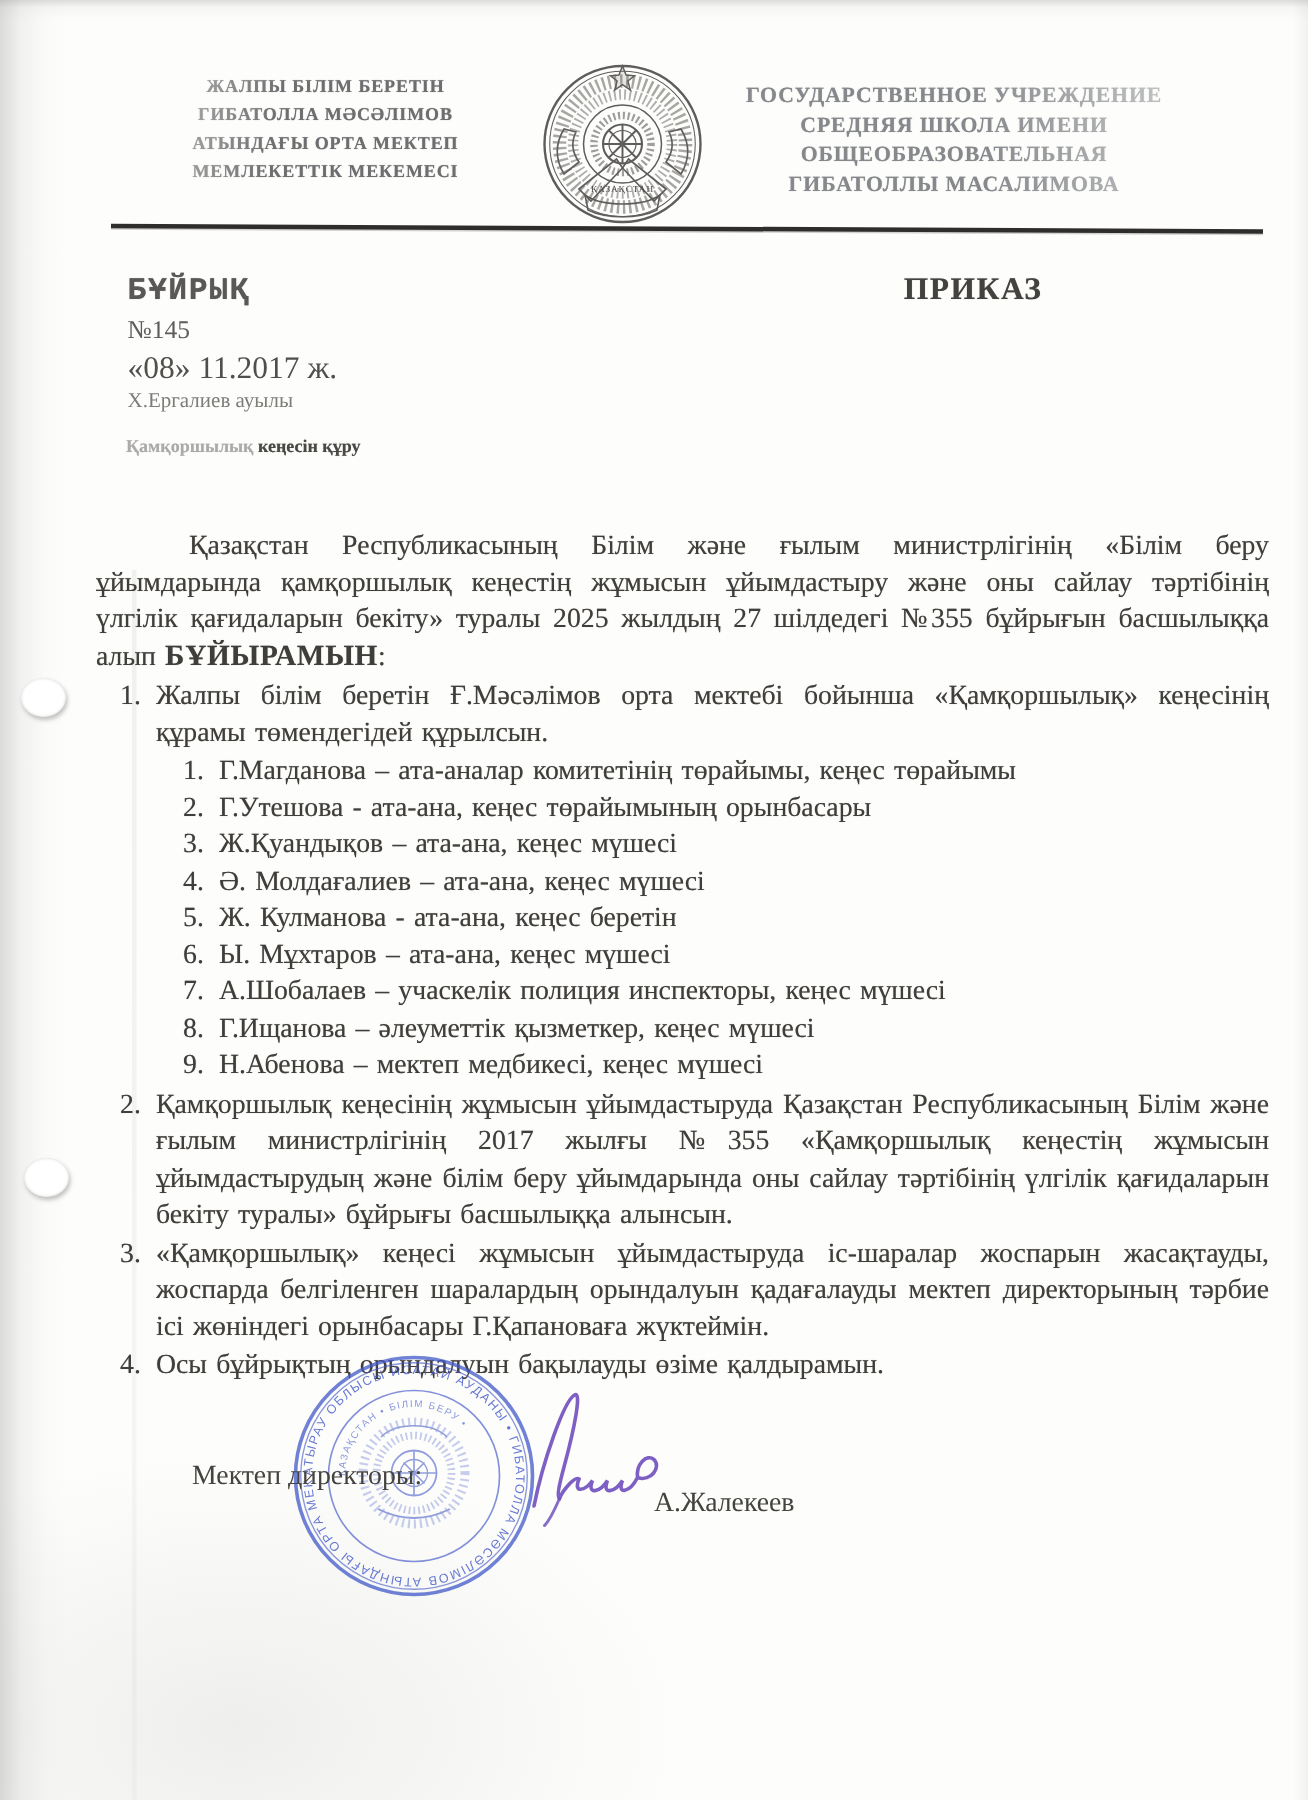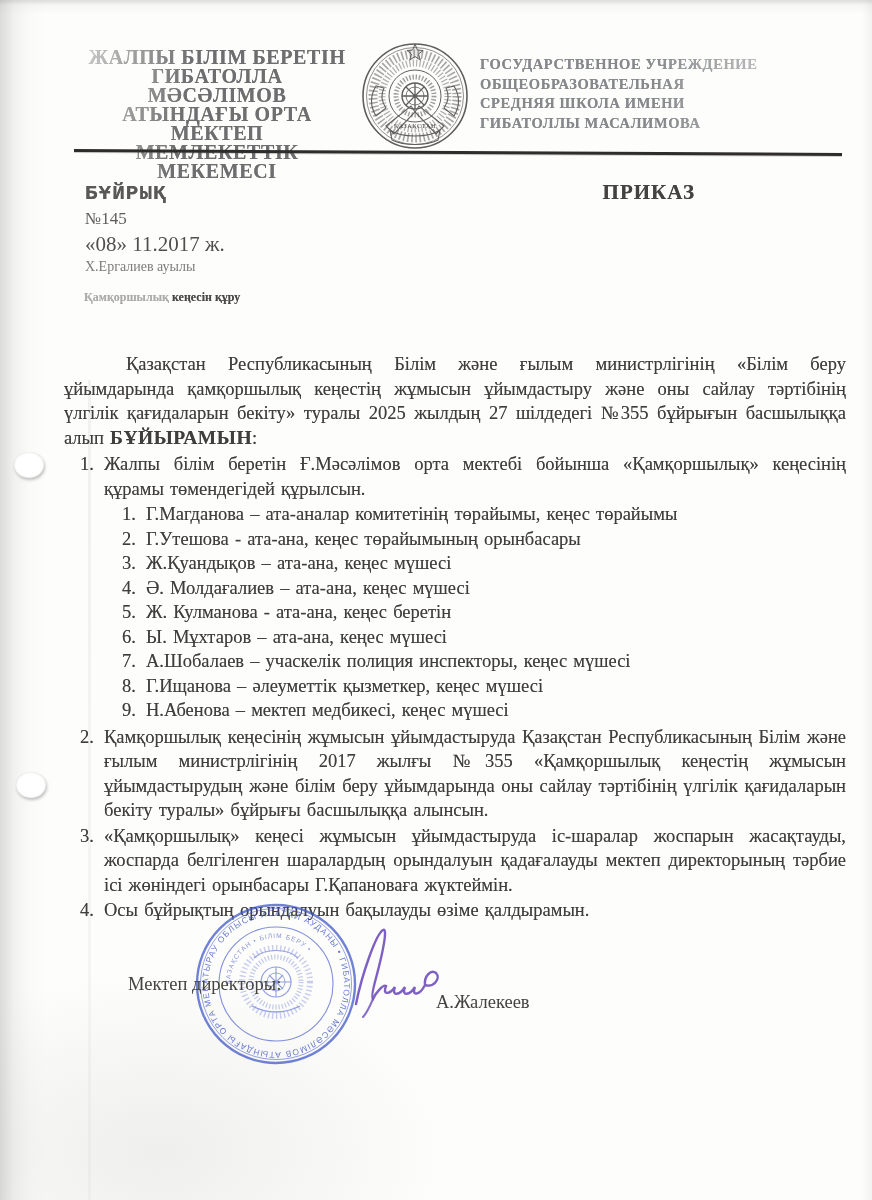--- a/index.html
+++ b/index.html
@@ -18,27 +18,27 @@
     background:linear-gradient(to bottom, rgba(130,130,135,.10), rgba(130,130,135,.05));pointer-events:none;}
   .hole{position:absolute;width:30px;height:26px;border-radius:50%;
     background:#ffffff;box-shadow:1px 2px 3px rgba(120,120,120,.45), inset 0 0 2px rgba(150,150,150,.4);}
   .hole-1{left:14px;top:452px;}
   .hole-2{left:16px;top:772px;}
 
   
   .letterhead{position:absolute;left:0;top:0;width:872px;height:160px;}
   .org-left{
     position:absolute;left:88px;top:48px;width:258px;text-align:center;
-    font-weight:bold;font-size:20px;line-height:19px;letter-spacing:.6px;color:#6e6e70;
+    font-weight:bold;font-size:12px;line-height:19px;letter-spacing:.6px;color:#6e6e70;
     -webkit-mask-image:linear-gradient(100deg, rgba(0,0,0,.38) 0%, #000 38%);
             mask-image:linear-gradient(100deg, rgba(0,0,0,.38) 0%, #000 38%);
     text-shadow:0 0 .6px rgba(110,110,112,.8);
   }
   .org-right{
-    position:absolute;left:480px;top:55px;width:312px;
+    position:absolute;left:480px;top:55px;width:312px;text-align:center;
     font-weight:bold;font-size:14.5px;line-height:19.5px;letter-spacing:.6px;color:#86888c;
     -webkit-mask-image:linear-gradient(80deg, #000 55%, rgba(0,0,0,.45) 100%);
             mask-image:linear-gradient(80deg, #000 55%, rgba(0,0,0,.45) 100%);
     text-shadow:0 0 .6px rgba(134,136,140,.8);
   }
   .emblem{position:absolute;left:356px;top:34px;width:118px;height:120px;}
   .rule{
     position:absolute;left:74px;top:151px;width:768px;height:3px;background:#2f2d2b;
     transform:rotate(.28deg);box-shadow:0 1px 0 rgba(80,80,80,.25);
   }
@@ -108,22 +108,22 @@
         <path d="M30 92 L55 72 L59 78 L38 100 Z" stroke-width="1.1"></path>
         <path d="M88 92 L63 72 L59 78 L80 100 Z" stroke-width="1.1"></path>
         <path d="M59 10 L61.4 16 L67 16.5 L62.6 20 L64.2 26 L59 22.5 L53.8 26 L55.4 20 L51 16.5 L56.6 16 Z" stroke-width="1" fill="#4a4846" fill-opacity=".15"></path>
         <path d="M34 96 C45 104 73 104 84 96 L82 106 C70 112 48 112 36 106 Z" stroke-width="1.1"></path>
       </g>
       <text x="59" y="94" text-anchor="middle" font-size="6.2" letter-spacing=".6" fill="#4a4846" font-family="Liberation Serif, serif">ҚАЗАҚСТАН</text>
     </svg>
 
     <div class="org-right">
       <div>ГОСУДАРСТВЕННОЕ  УЧРЕЖДЕНИЕ</div>
+      <div>СРЕДНЯЯ ШКОЛА  ИМЕНИ</div>
       <div>ОБЩЕОБРАЗОВАТЕЛЬНАЯ</div>
-      <div>СРЕДНЯЯ ШКОЛА  ИМЕНИ</div>
       <div>ГИБАТОЛЛЫ МАСАЛИМОВА</div>
     </div>
     <div class="rule"></div>
   </div>
 
   <div class="order-head">
     <div class="title-row">
       <span class="title-kk">БҰЙРЫҚ</span>
       <span class="title-ru">ПРИКАЗ</span>
     </div>

